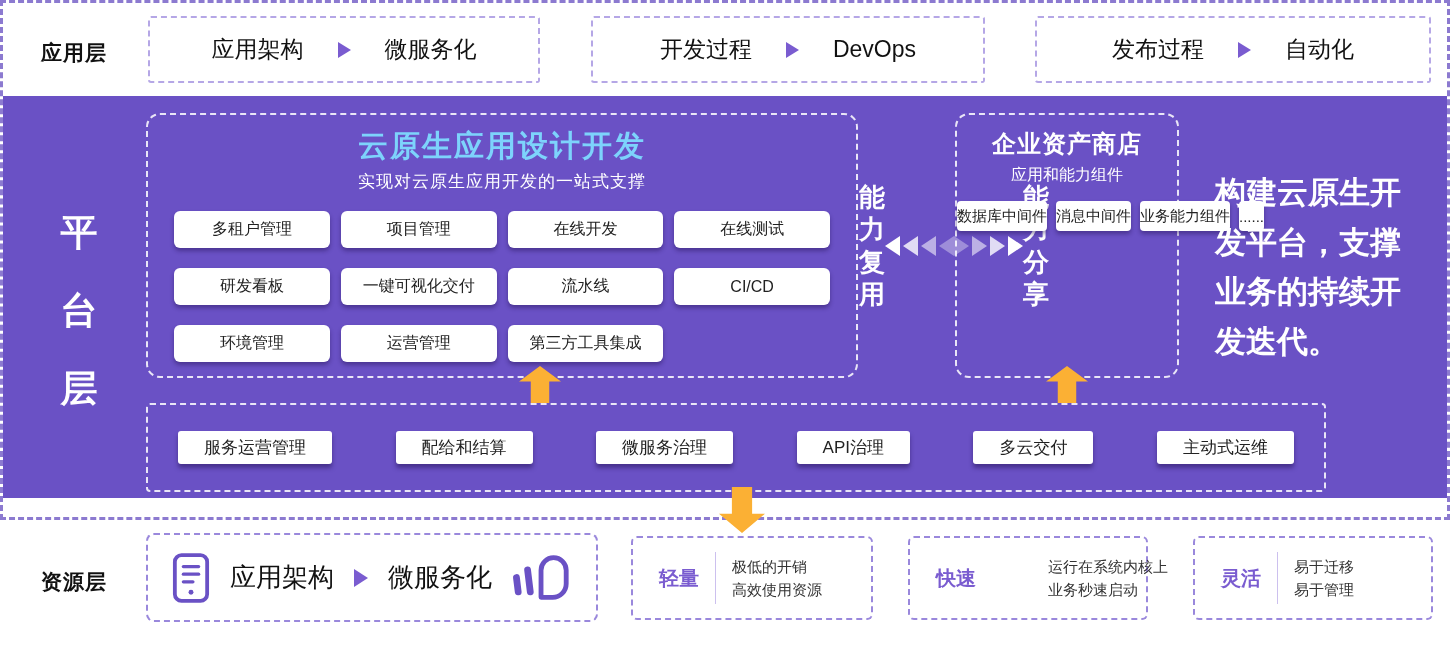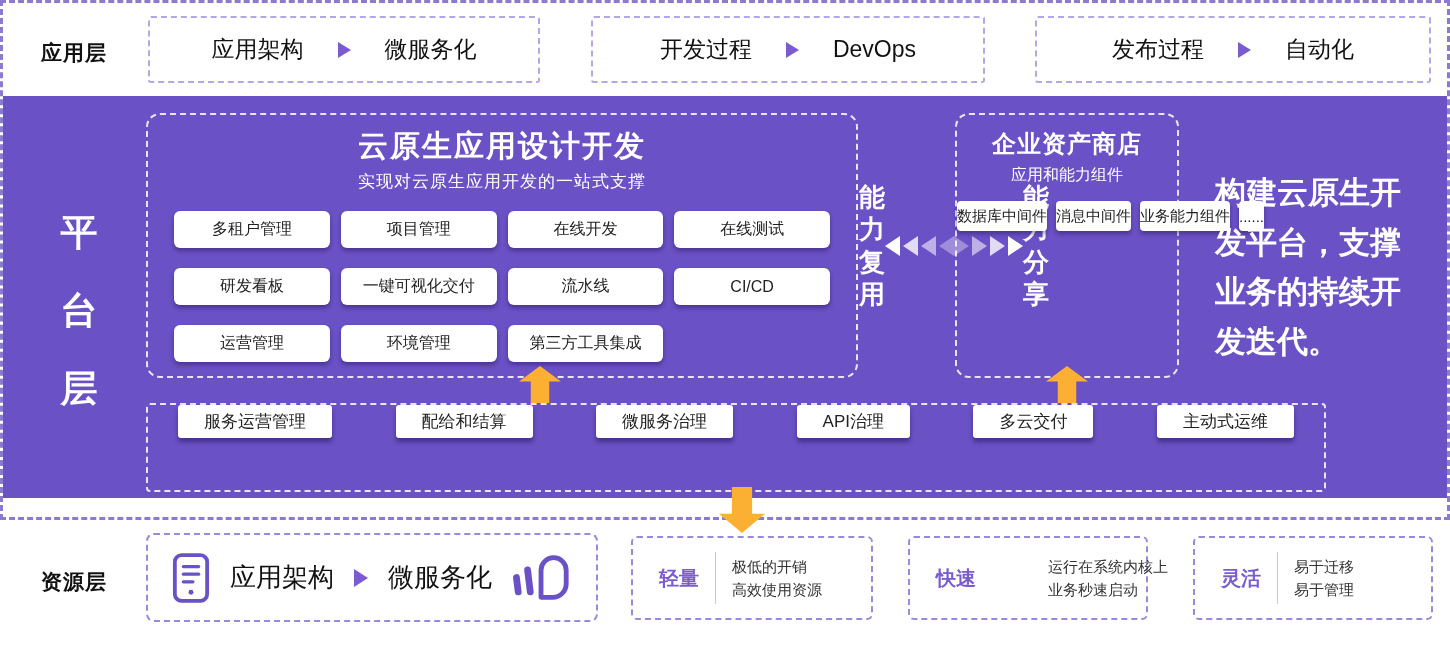--- a/index.html
+++ b/index.html
@@ -46,21 +46,21 @@
     position:absolute; left:52px; top:112px; width:48px;
     display:flex; flex-direction:column; gap:28px; align-items:center;
     color:#fff; font-size:37px; font-weight:700;
   }
 
   .dev-box {
     position:absolute; left:143px; top:17px; width:712px; height:265px;
     border:2px dashed rgba(255,255,255,.85); border-radius:14px;
     text-align:center;
   }
-  .dev-title { margin-top:11px; color:#ffffff; font-size:30px; font-weight:700; letter-spacing:2px; }
+  .dev-title { margin-top:11px; color:#7dd3fc; font-size:30px; font-weight:700; letter-spacing:2px; }
   .dev-subtitle { margin-top:3px; color:#fff; font-size:17px; letter-spacing:1px; }
   .dev-grid {
     margin:18px 26px 0; display:grid;
     grid-template-columns:repeat(4,1fr); column-gap:11px; row-gap:20px;
   }
   .chip {
     height:37px; background:#fff; border-radius:6px; color:#222;
     display:flex; align-items:center; justify-content:center;
     font-size:16px; box-shadow:0 3px 4px rgba(35,18,85,.45);
     white-space:nowrap;
@@ -90,21 +90,21 @@
 
   .slogan {
     position:absolute; left:1212px; top:72px; width:186px;
     color:#fff; font-size:31px; font-weight:700; line-height:1.6;
     word-break:break-all; text-align:left;
   }
 
   .service-bar {
     position:absolute; left:143px; top:307px; width:1180px; height:89px;
     border:2px dashed rgba(255,255,255,.85); border-radius:4px;
-    display:flex; align-items:flex-start; justify-content:space-between;
+    display:flex; align-items:center; justify-content:space-between;
     padding:0 30px;
   }
   .service-bar .chip { height:33px; border-radius:3px; padding:0 26px; font-size:17px;
     box-shadow:0 4px 4px rgba(35,18,85,.5); }
 
   
   .arrow-up, .arrow-down { position:absolute; background:#FBB034; z-index:5; }
   .arrow-up {
     width:42px; height:37px;
     clip-path:polygon(50% 0, 100% 42%, 72% 42%, 72% 100%, 28% 100%, 28% 42%, 0 42%);
@@ -175,22 +175,22 @@
       <div class="dev-subtitle">实现对云原生应用开发的一站式支撑</div>
       <div class="dev-grid">
         <div class="chip">多租户管理</div>
         <div class="chip">项目管理</div>
         <div class="chip">在线开发</div>
         <div class="chip">在线测试</div>
         <div class="chip">研发看板</div>
         <div class="chip">一键可视化交付</div>
         <div class="chip">流水线</div>
         <div class="chip">CI/CD</div>
+        <div class="chip">环境管理</div>
         <div class="chip">运营管理</div>
-        <div class="chip">环境管理</div>
         <div class="chip">第三方工具集成</div>
       </div>
     </div>
 
     <div class="capability-col">
       <div class="cap-label">
         <div>能力</div>
         <div>复用</div>
       </div>
       <div class="cap-arrows">

